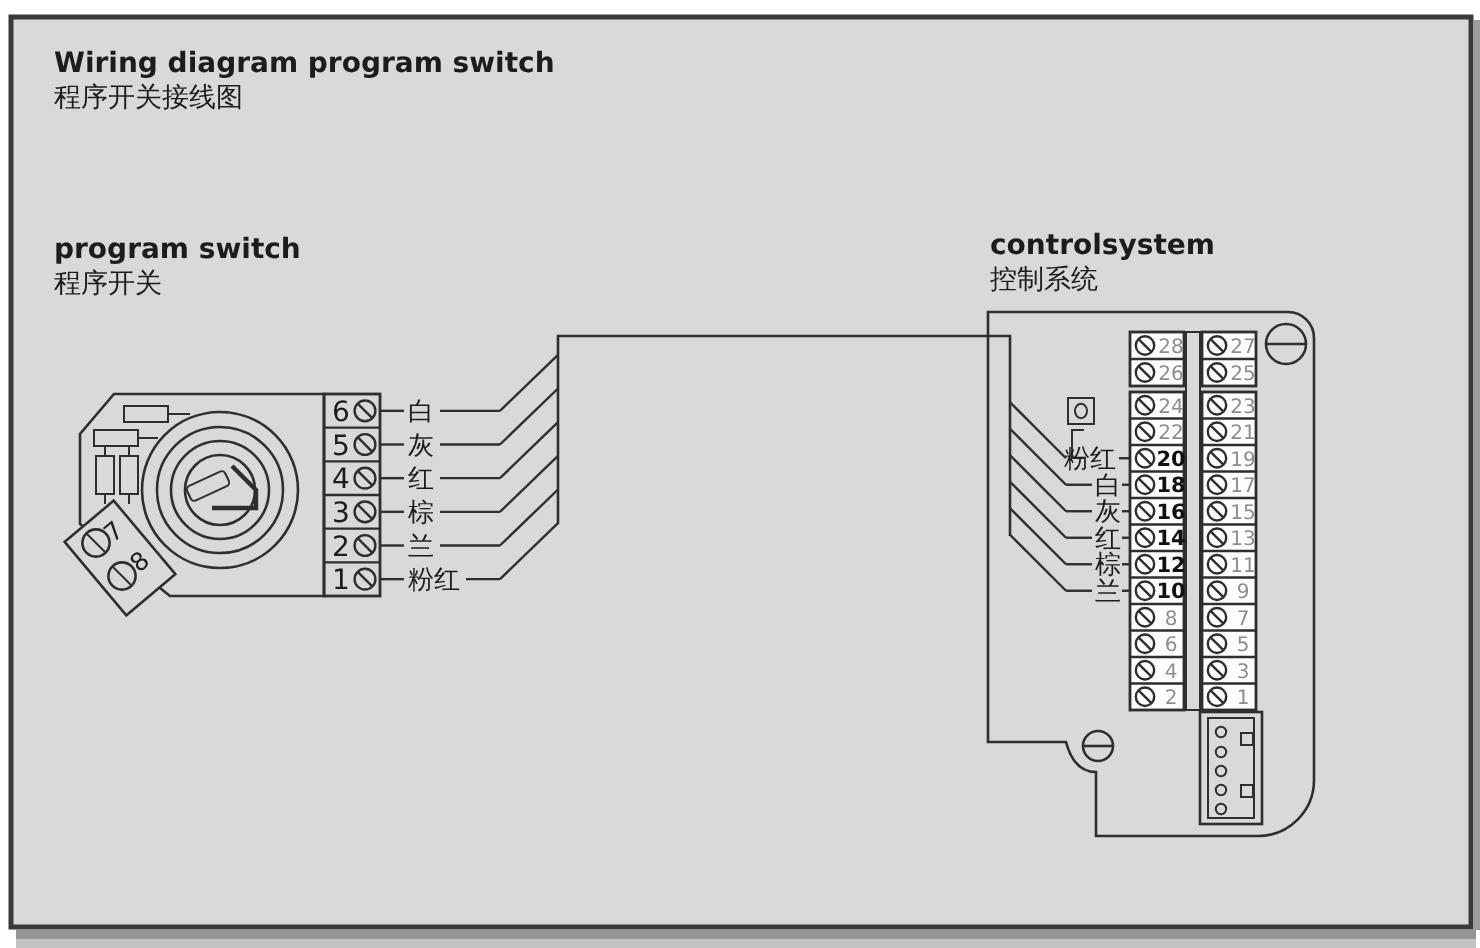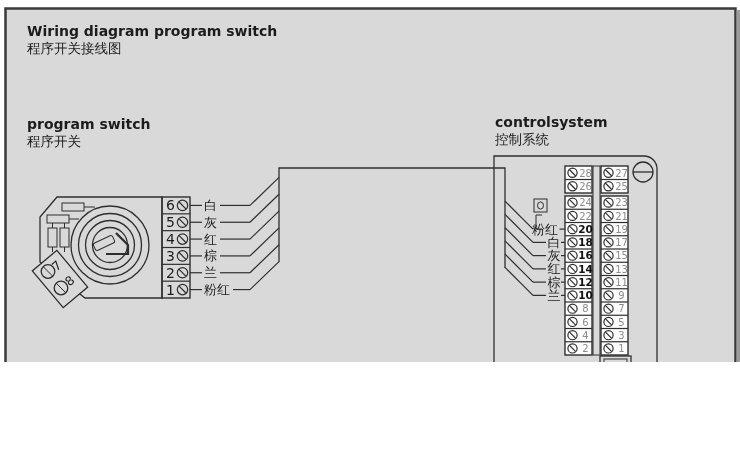--- a/index.html
+++ b/index.html
@@ -1,16 +1,16 @@
 <!DOCTYPE html>
 <html><head>
 <meta charset="utf-8">
 <style>
   html,body{margin:0;padding:0;background:#ffffff;}
-  .stage{width:740px;height:362px;position:relative;font-family:"DejaVu Sans",sans-serif;}
+  .stage{width:740px;height:474px;position:relative;font-family:"DejaVu Sans",sans-serif;}
   svg text{font-family:"DejaVu Sans",sans-serif;fill:#1c1c1c;}
   .t-title-en{font-size:14px;font-weight:bold;}
   .t-title-zh{font-size:13.5px;}
   .t-sec-en{font-size:14px;font-weight:bold;}
   .t-sec-zh{font-size:13.5px;}
   .t-wire{font-size:13px;}
   .t-cell{font-size:14px;}
   .t-rot{font-size:12.5px;}
   .t-num{font-size:10px;fill:#8d8d8d;}
   .t-num-bold{font-size:10.5px;font-weight:bold;fill:#111;}

